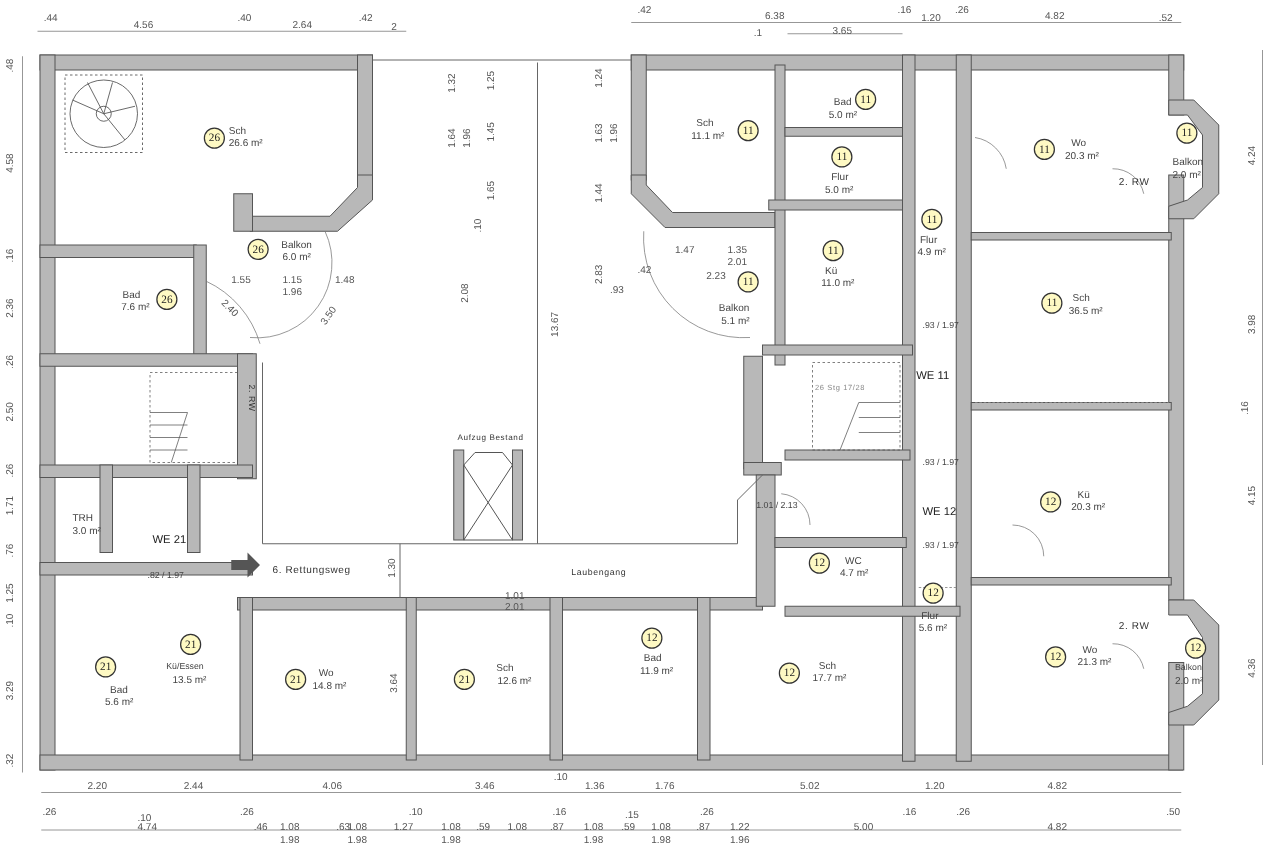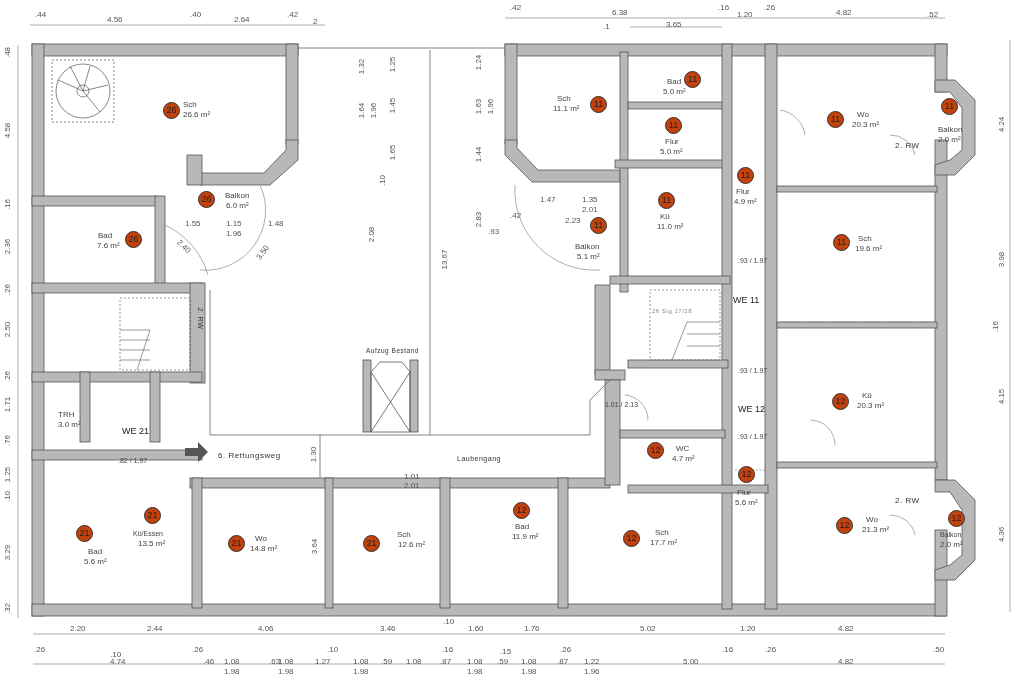--- a/index.html
+++ b/index.html
@@ -1,21 +1,21 @@
 <!DOCTYPE html>
 <html><head>
 <meta charset="utf-8">
 <style>
   html, body { margin:0; padding:0; background:#ffffff; }
   body { width:1024px; height:681px; position:relative; overflow:hidden; font-family:"Liberation Sans", sans-serif; color:#333; }
   #plan { position:absolute; left:0; top:0; width:1024px; height:681px; }
   .lbl { position:absolute; font-size:8px; color:#444; text-align:center; line-height:9px; white-space:nowrap; }
   .dim { position:absolute; font-size:8px; color:#555; white-space:nowrap; line-height:9px; }
   .dimv { position:absolute; font-size:8px; color:#555; white-space:nowrap; transform:rotate(-90deg); transform-origin:center; line-height:9px; }
-  .badge { position:absolute; width:15px; height:15px; border:1px solid #333; border-radius:50%; font-size:9px; line-height:15px; text-align:center; color:#222; background:#c2410c; }
+  .badge { position:absolute; width:15px; height:15px; border:1px solid #333; border-radius:50%; font-size:9px; line-height:15px; text-align:center; color:#222; background:#fef9c3;font-family:Liberation Serif, serif; }
   .we { position:absolute; font-size:9px; color:#222; }
   .note { position:absolute; font-size:8px; color:#333; letter-spacing:0.5px; }
 </style>
 </head>
 <body>
 
 <svg id="plan" viewBox="0 0 1024 681" xmlns="http://www.w3.org/2000/svg">
 
   <g stroke="#888" stroke-width="0.7" fill="none">
     <line x1="30" y1="25" x2="325" y2="25"></line>
@@ -162,21 +162,21 @@
   <span class="dim" style="left:603px;top:22px">.1</span>
   <span class="dim" style="left:666px;top:20px">3.65</span>
 </div>
 
 <div>
   <span class="dim" style="left:70px;top:624px">2.20</span>
   <span class="dim" style="left:147px;top:624px">2.44</span>
   <span class="dim" style="left:258px;top:624px">4.06</span>
   <span class="dim" style="left:380px;top:624px">3.46</span>
   <span class="dim" style="left:443px;top:617px">.10</span>
-  <span class="dim" style="left:468px;top:624px">1.60</span>
+  <span class="dim" style="left:468px;top:624px">1.36</span>
   <span class="dim" style="left:524px;top:624px">1.76</span>
   <span class="dim" style="left:640px;top:624px">5.02</span>
   <span class="dim" style="left:740px;top:624px">1.20</span>
   <span class="dim" style="left:838px;top:624px">4.82</span>
 
   <span class="dim" style="left:34px;top:645px">.26</span>
   <span class="dim" style="left:110px;top:650px">.10</span>
   <span class="dim" style="left:192px;top:645px">.26</span>
   <span class="dim" style="left:327px;top:645px">.10</span>
   <span class="dim" style="left:442px;top:645px">.16</span>
@@ -320,21 +320,21 @@
 <span class="badge" style="left:827px;top:111px">11</span>
 <span class="lbl" style="left:857px;top:110px">Wo</span>
 <span class="lbl" style="left:852px;top:120px">20.3 m²</span>
 
 <span class="badge" style="left:941px;top:98px">11</span>
 <span class="lbl" style="left:938px;top:125px">Balkon</span>
 <span class="lbl" style="left:938px;top:135px">2.0 m²</span>
 
 <span class="badge" style="left:833px;top:234px">11</span>
 <span class="lbl" style="left:858px;top:234px">Sch</span>
-<span class="lbl" style="left:855px;top:244px">19.6 m²</span>
+<span class="lbl" style="left:855px;top:244px">36.5 m²</span>
 
 <span class="lbl" style="left:58px;top:410px">TRH</span>
 <span class="lbl" style="left:58px;top:420px">3.0 m²</span>
 
 <span class="badge" style="left:76px;top:525px">21</span>
 <span class="lbl" style="left:88px;top:547px">Bad</span>
 <span class="lbl" style="left:84px;top:557px">5.6 m²</span>
 
 <span class="badge" style="left:144px;top:507px">21</span>
 <span class="lbl" style="left:133px;top:529px;font-size:7px">Kü/Essen</span>

